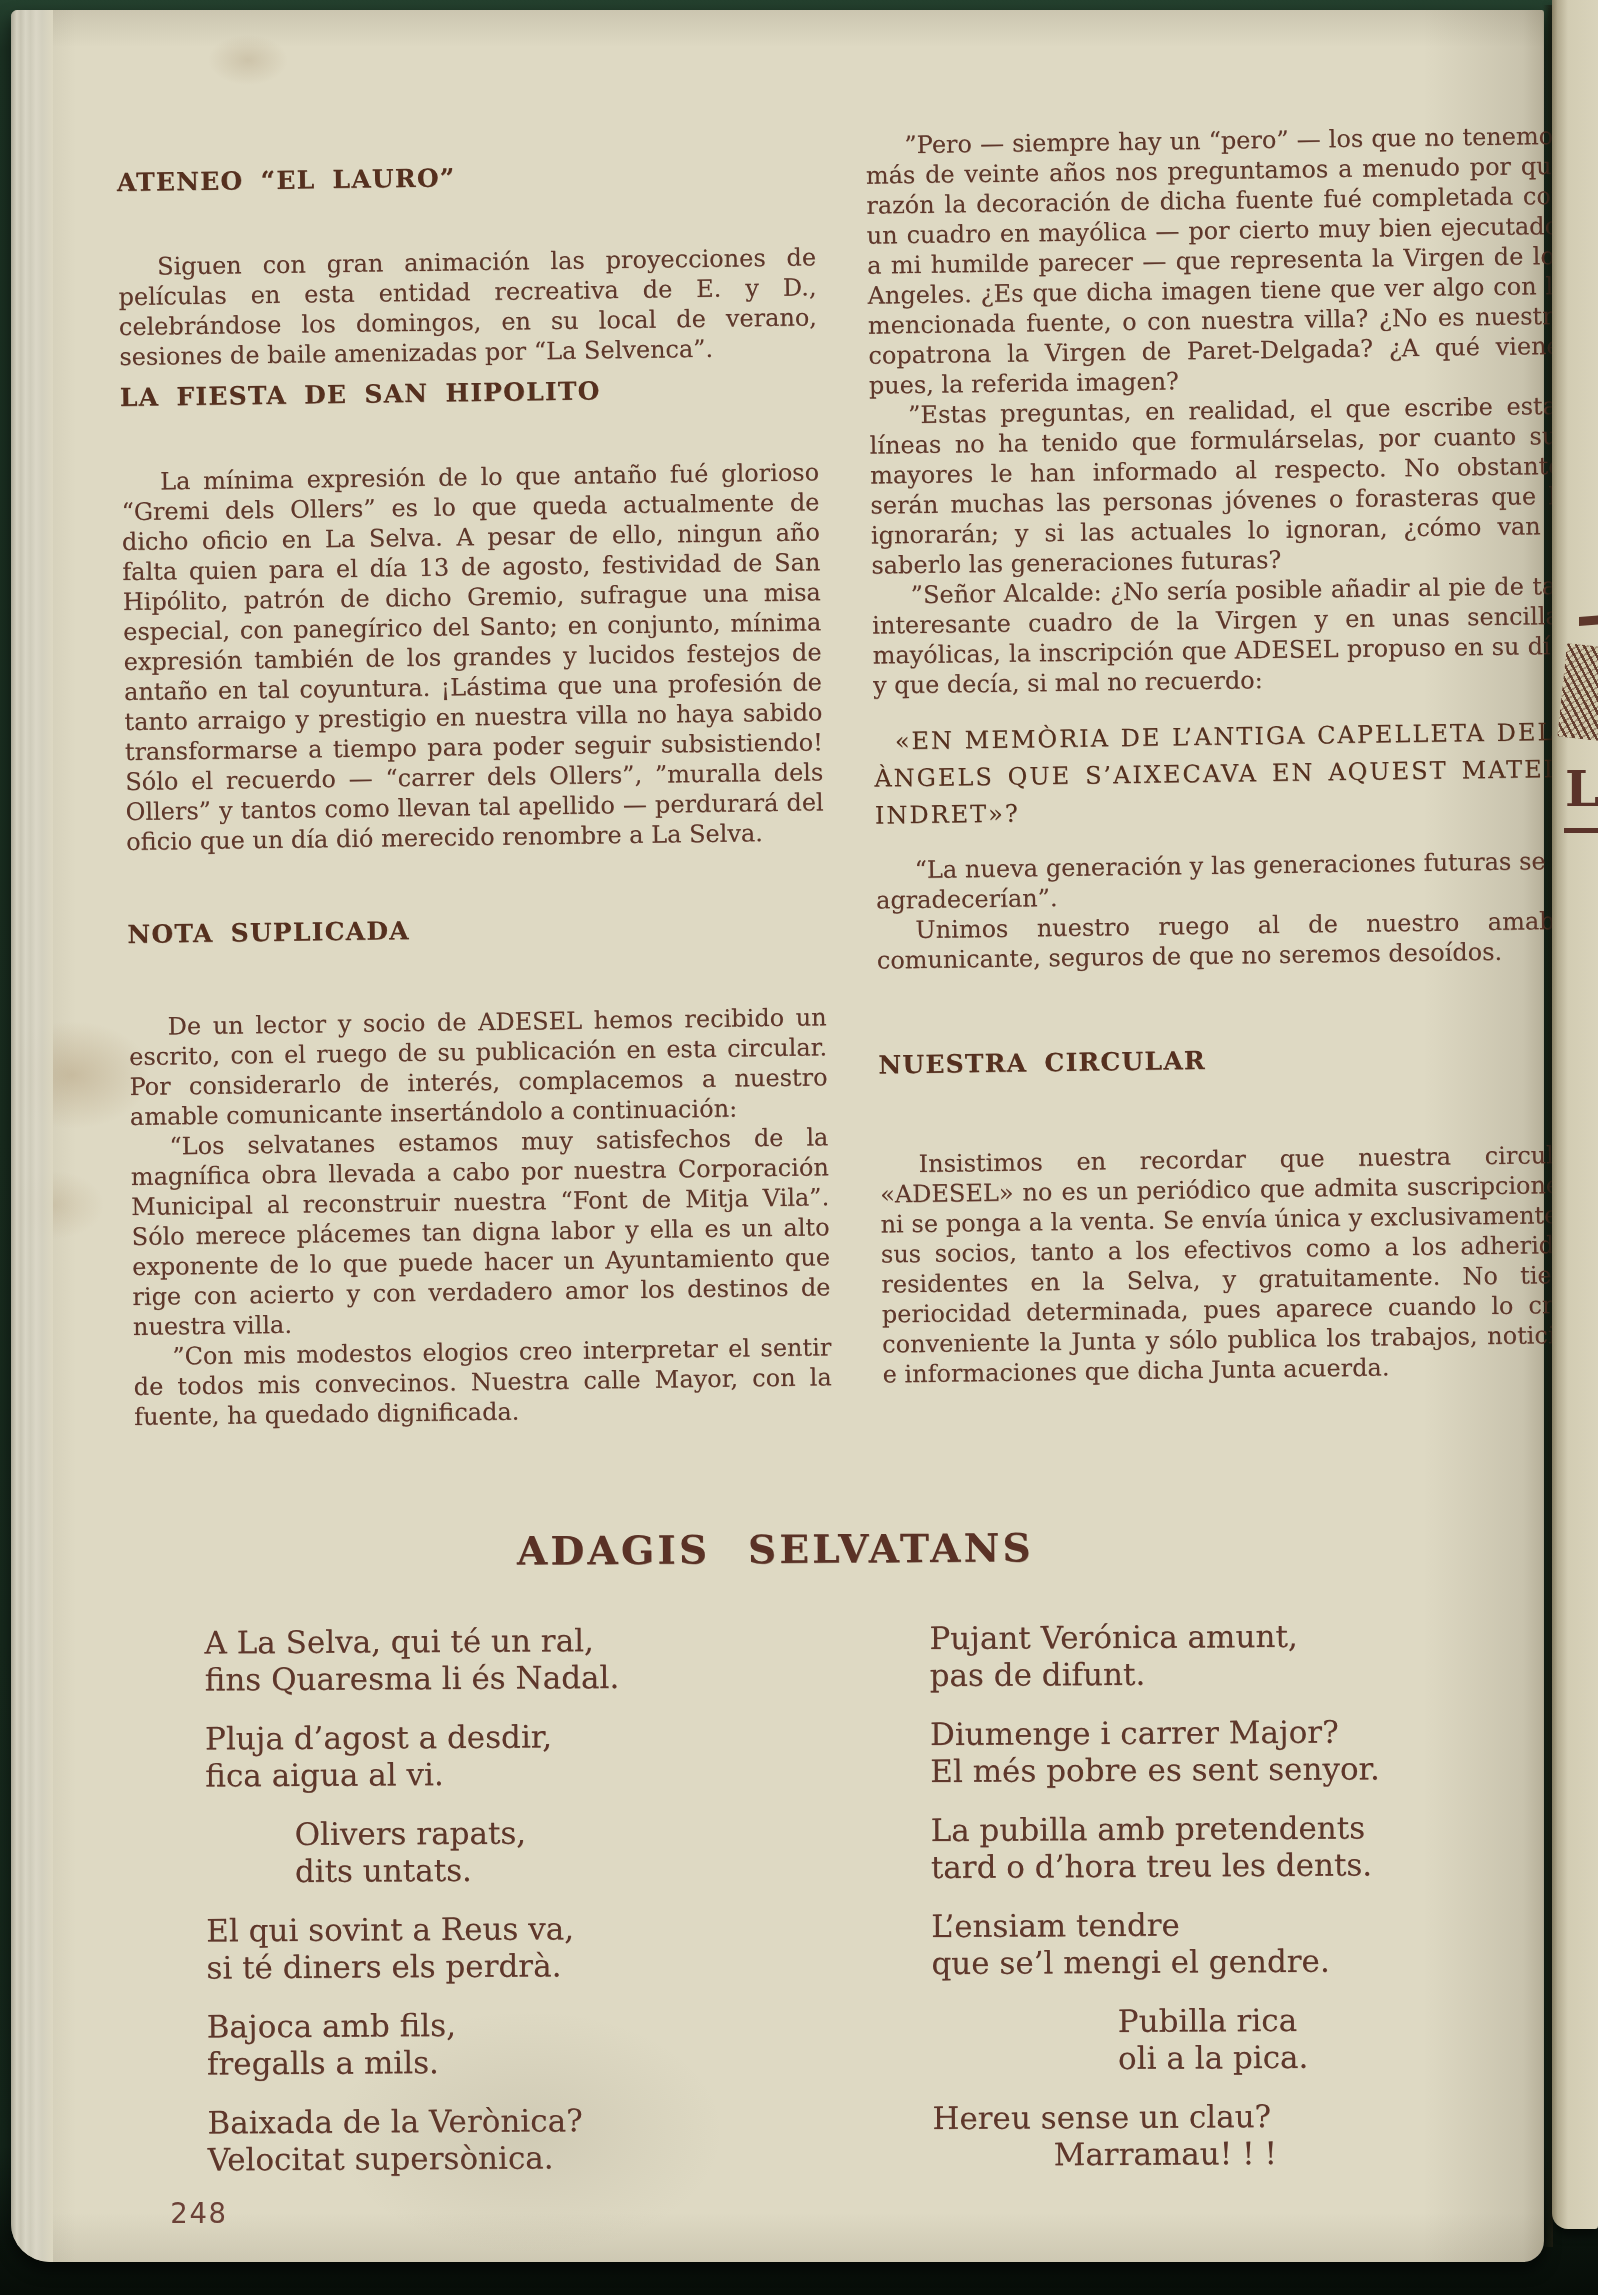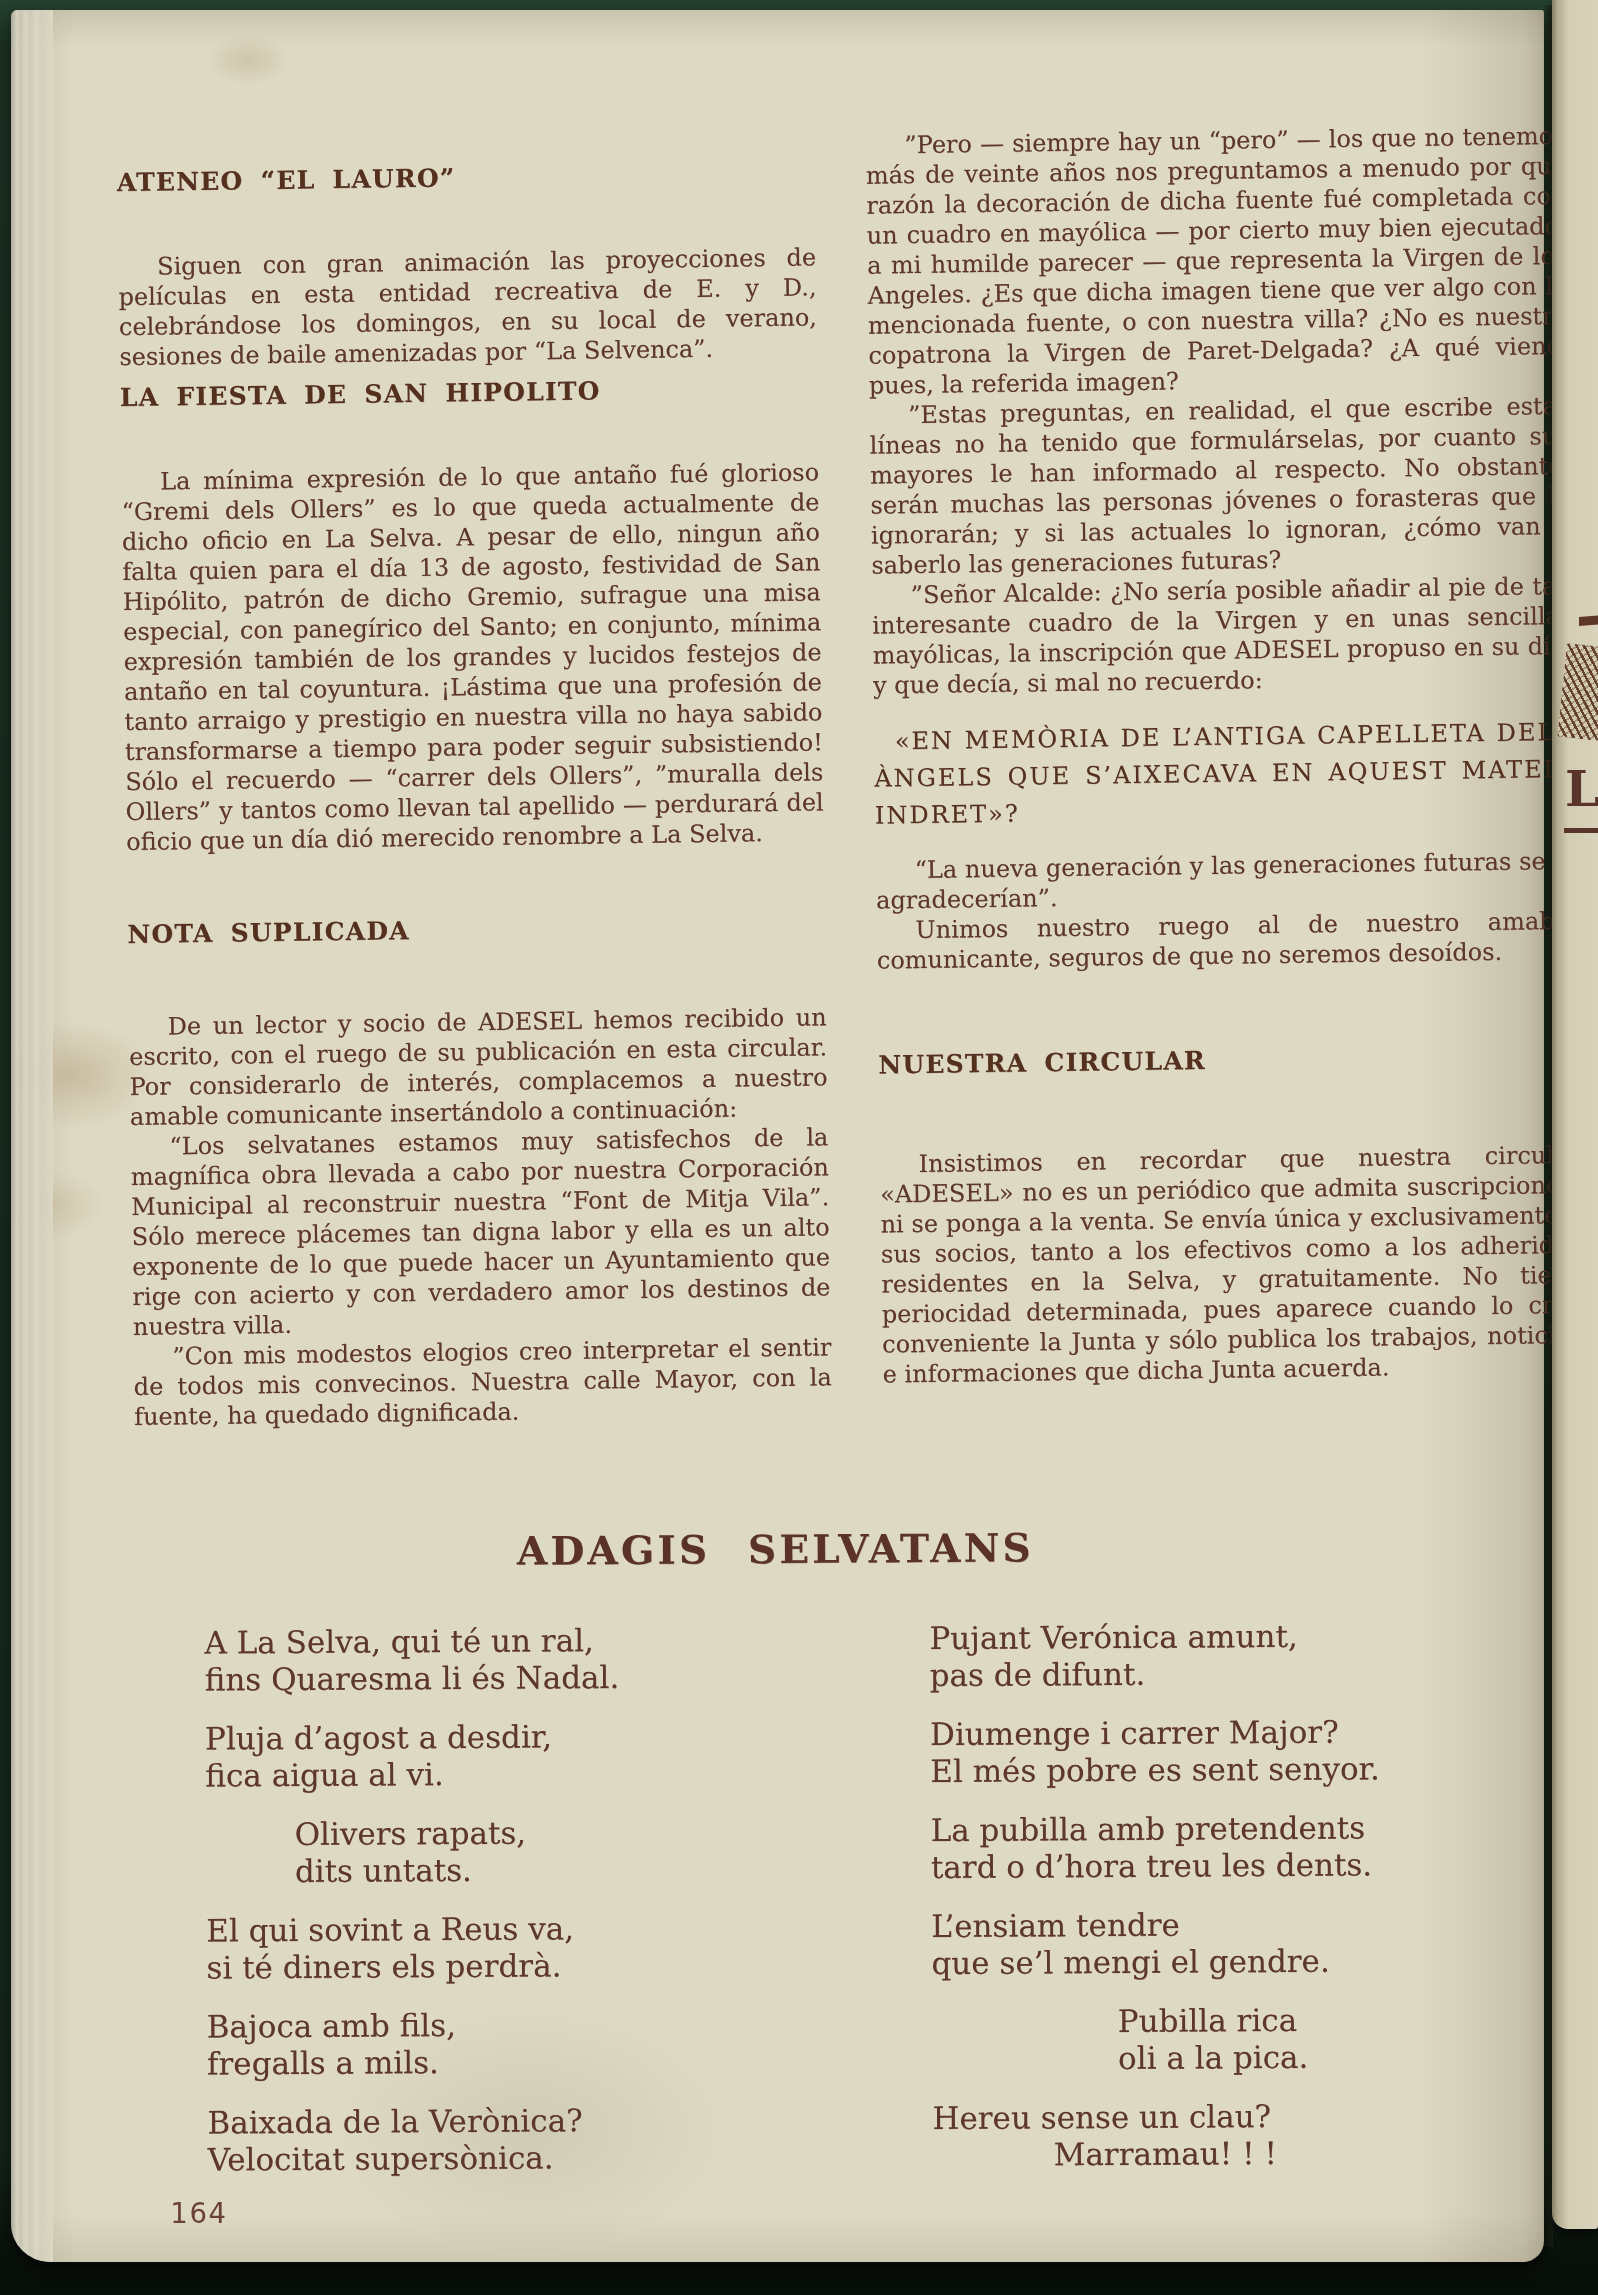--- a/index.html
+++ b/index.html
@@ -170,21 +170,21 @@
           </div>
           <div class="couplet">
             <div class="pline">Hereu sense un clau?</div>
             <div class="pline indent-m">Marramau! ! !</div>
           </div>
         </div>
 
       </div>
     </div>
 
-    <div class="page-number">164</div>
+    <div class="page-number">248</div>
   </div>
 
   <div class="gutter"></div>
 
   <div class="page-next">
     <div class="frag-dash"></div>
     <div class="frag-art"></div>
     <div class="frag-title">LA</div>
     <div class="frag-underline"></div>
   </div>

